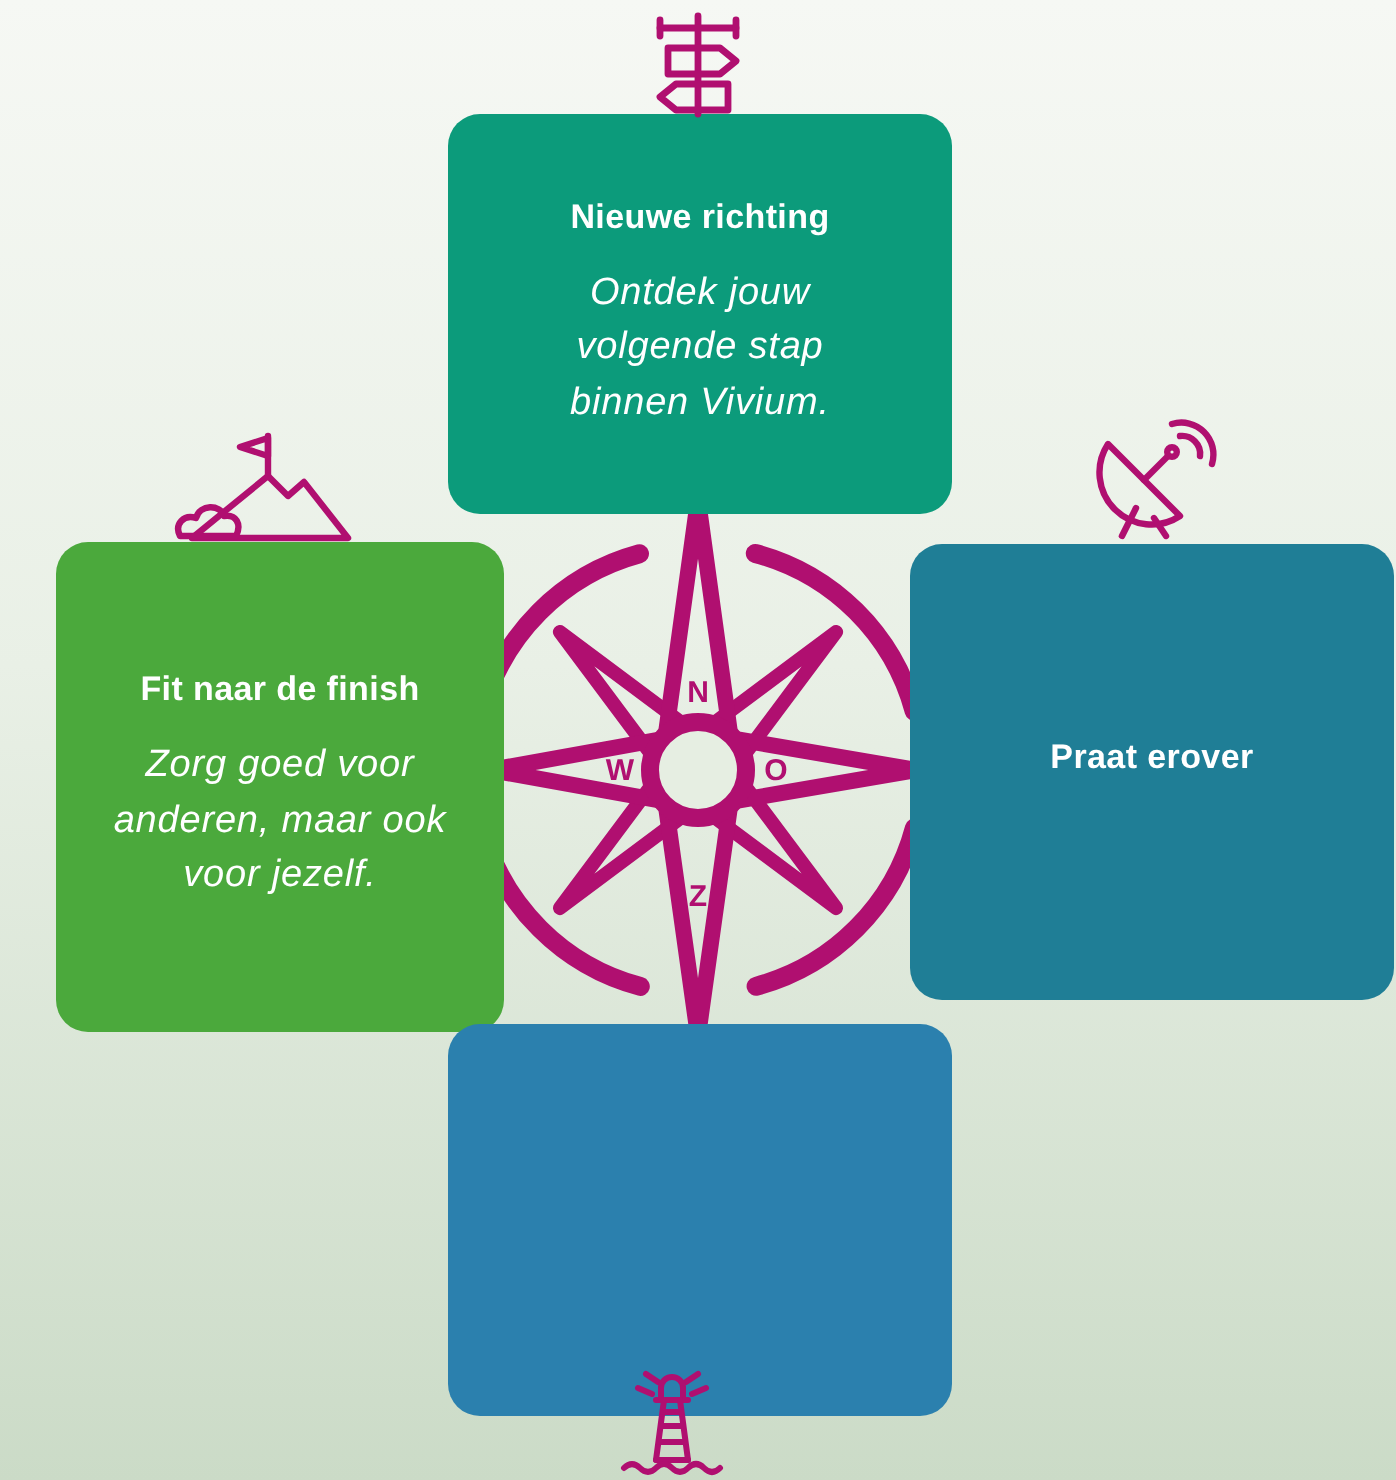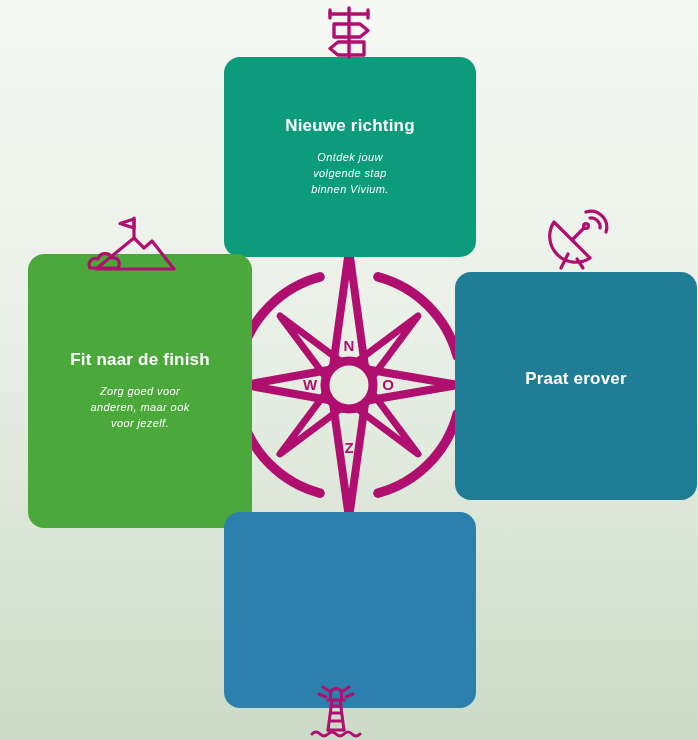--- a/index.html
+++ b/index.html
@@ -15,24 +15,24 @@
   .compass text { font-family:"Liberation Sans", sans-serif; font-weight:700; font-size:15px; fill:#B00F70; text-anchor:middle; }
 
   .card {
     position:absolute; z-index:2;
     border-radius:16px;
     color:#fff;
     display:flex; flex-direction:column; align-items:center; justify-content:center;
     text-align:center; padding:18px 24px; box-sizing:border-box;
   }
   .card h2 { margin:0 0 14px; font-size:17px; font-weight:700; letter-spacing:0.2px; }
-  .card p  { margin:0; font-size:11px; line-height:1.45; white-space:pre-line;
+  .card p  { margin:0; font-size:19px; line-height:1.45; white-space:pre-line;
              font-style:italic; font-weight:500; letter-spacing:0.4px; }
   .card-top    { left:224px; top:57px;  width:252px; height:200px; background:#0C9B7B; }
-  .card-left   { left:28px;  top:254px; width:224px; height:274px; background:#4BA93C;justify-content:center; }
+  .card-left   { left:28px;  top:271px; width:224px; height:245px; background:#4BA93C;justify-content:center; }
   .card-right  { left:455px; top:272px; width:242px; height:228px; background:#1F7E96; }
   .card-bottom { left:224px; top:512px; width:252px; height:196px; background:#2B80AE; }
   .card-bottom p { line-height:2.1; }
 
   .icon { position:absolute; z-index:3; }
   .icon path, .icon circle { fill:none; stroke:#B00F70; stroke-linecap:round; stroke-linejoin:round; }
   .icon-signpost   { left:317px; top:4px; }
   .icon-mountain   { left:86px;  top:212px; }
   .icon-satellite  { left:542px; top:208px; }
   .icon-lighthouse { left:306px; top:684px; }

